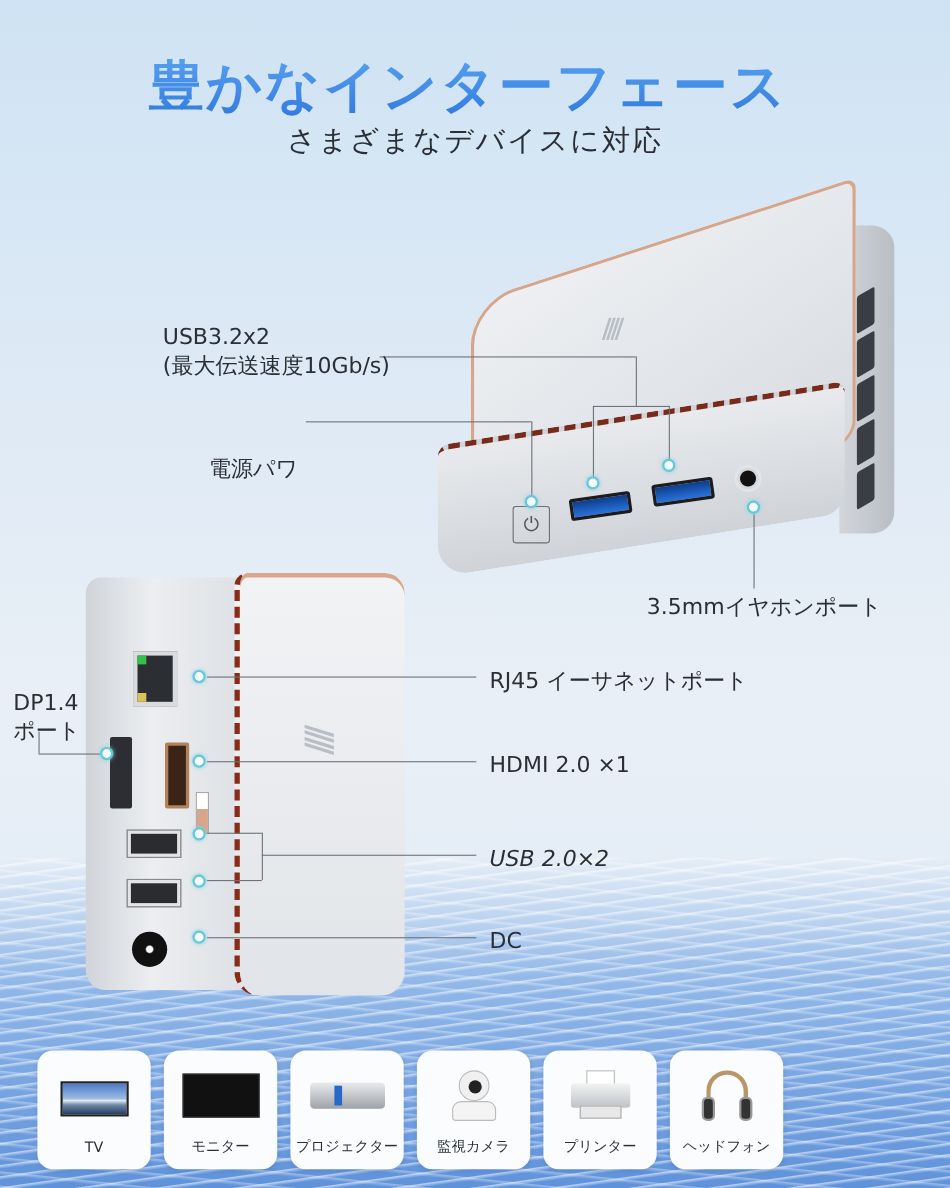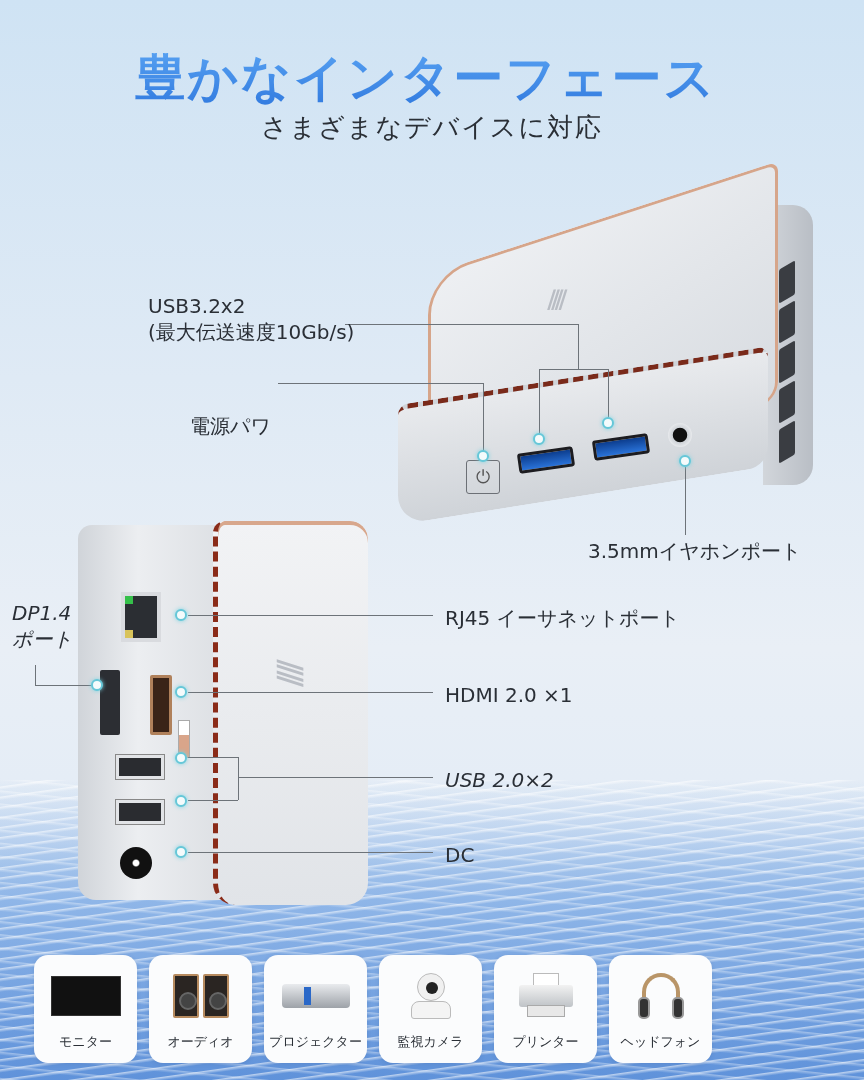--- a/index.html
+++ b/index.html
@@ -182,21 +182,21 @@
 
 <div class="label" style="left:190px; top:373px;margin-top:40px;">電源パワ</div>
 <div class="line hline" style="left:278px; top:383px; width:205px;"></div>
 <div class="line vline" style="left:483px; top:383px; height:70px;"></div>
 <div class="dot" style="left:477px; top:450px;"></div>
 
 <div class="dot" style="left:679px; top:455px;"></div>
 <div class="line vline" style="left:685px; top:467px; height:68px;"></div>
 <div class="label" style="left:588px; top:538px;">3.5mmイヤホンポート</div>
 
-<div class="label" style="left:12px; top:600px;font-style:italic;">
+<div class="label" style="left:12px; top:625px;">
   <div>DP1.4</div>
   <div>ポート</div>
 </div>
 <div class="line vline" style="left:35px; top:665px; height:20px;"></div>
 <div class="line hline" style="left:35px; top:685px; width:58px;"></div>
 <div class="dot" style="left:91px; top:679px;"></div>
 
 <div class="dot" style="left:175px; top:609px;"></div>
 <div class="line hline" style="left:188px; top:615px; width:245px;"></div>
 <div class="label" style="left:445px; top:605px;">RJ45 イーサネットポート</div>
@@ -213,30 +213,29 @@
 <div class="line hline" style="left:238px; top:777px; width:195px;"></div>
 <div class="label" style="left:445px; top:767px;font-style:italic;">USB 2.0×2</div>
 
 <div class="dot" style="left:175px; top:846px;"></div>
 <div class="line hline" style="left:188px; top:852px; width:245px;"></div>
 <div class="label" style="left:445px; top:842px;">DC</div>
 
 <div class="cards">
   <div class="card">
     <div class="card-icon">
+        <div class="tv-screen"></div>
+      </div>
+    <div class="card-label">TV</div>
+  </div>
+  <div class="card">
+    <div class="card-icon">
         <div class="monitor-screen"></div>
       </div>
     <div class="card-label">モニター</div>
-  </div>
-  <div class="card">
-    <div class="card-icon">
-        <div class="speaker"></div>
-        <div class="speaker"></div>
-      </div>
-    <div class="card-label">オーディオ</div>
   </div>
   <div class="card">
     <div class="card-icon">
         <div class="projector"></div>
       </div>
     <div class="card-label">プロジェクター</div>
   </div>
   <div class="card">
     <div class="card-icon">
         <div class="camera">

